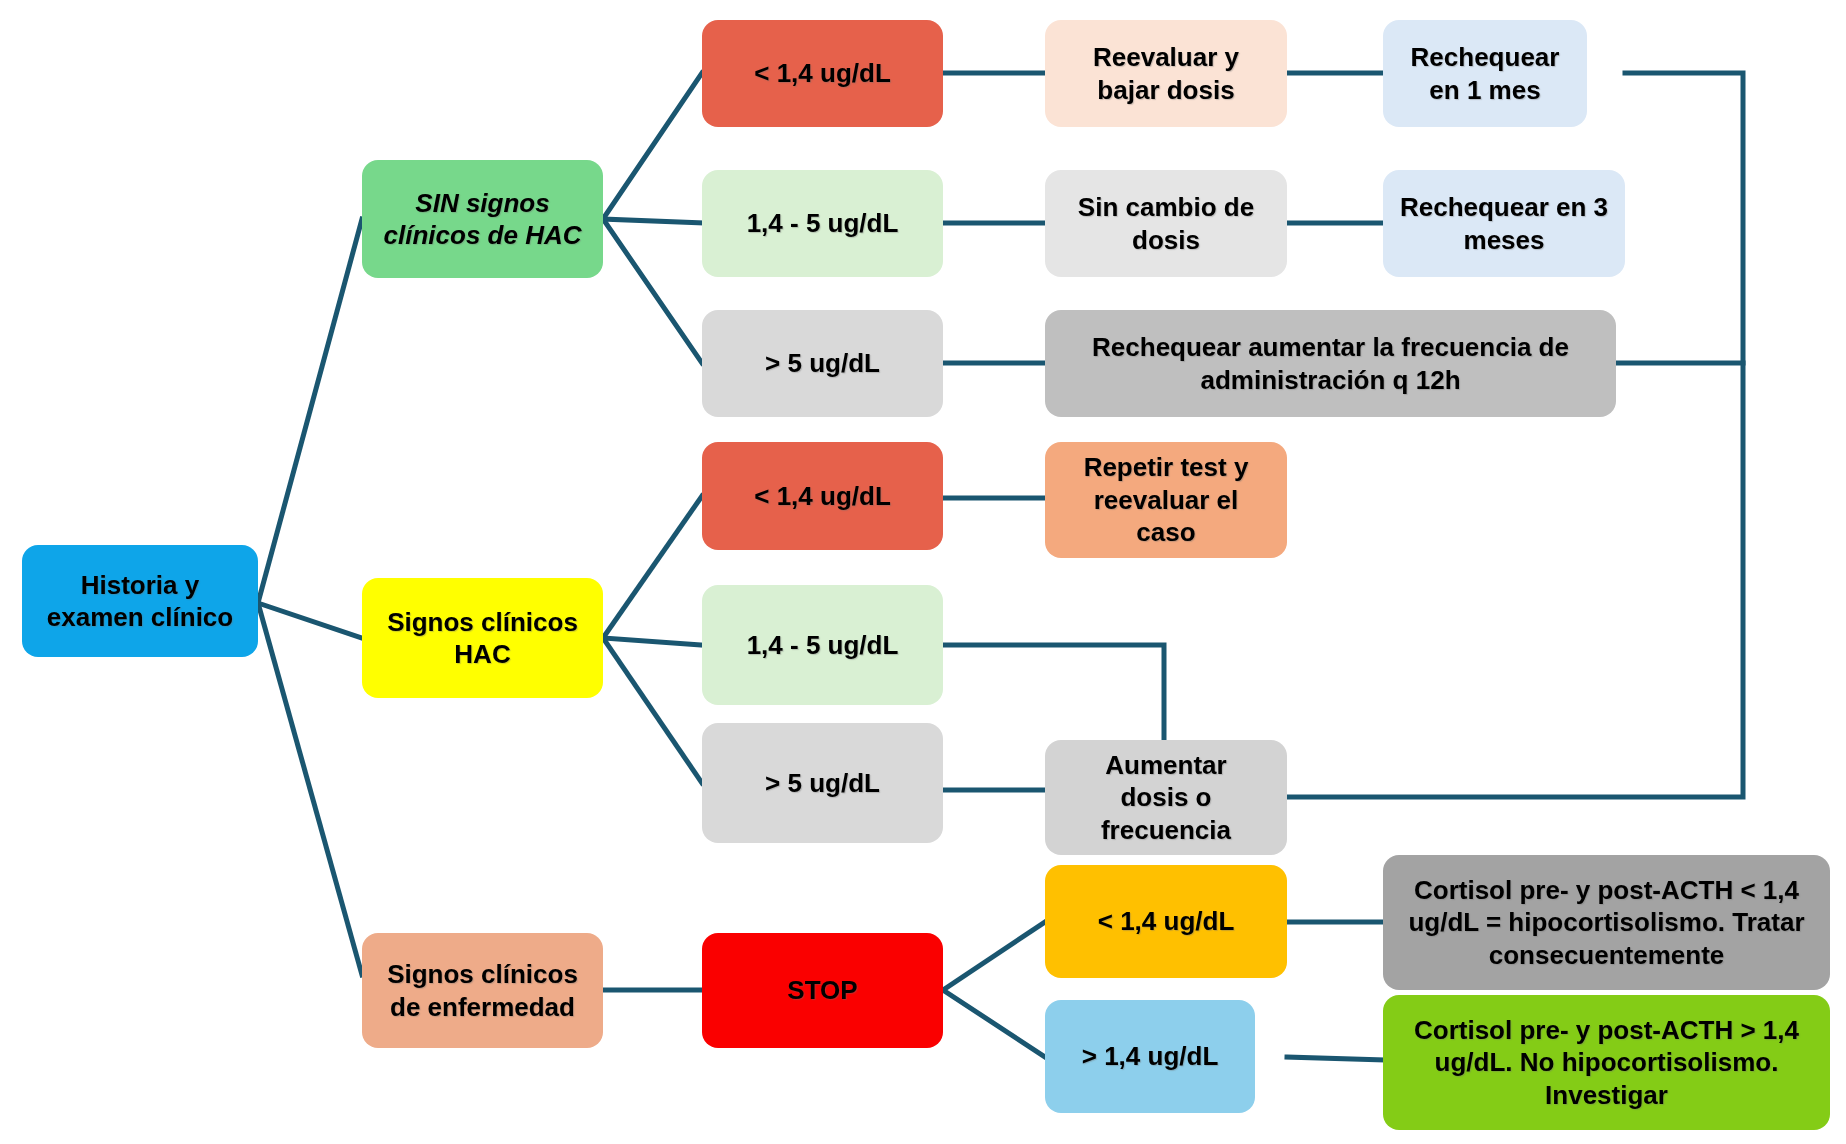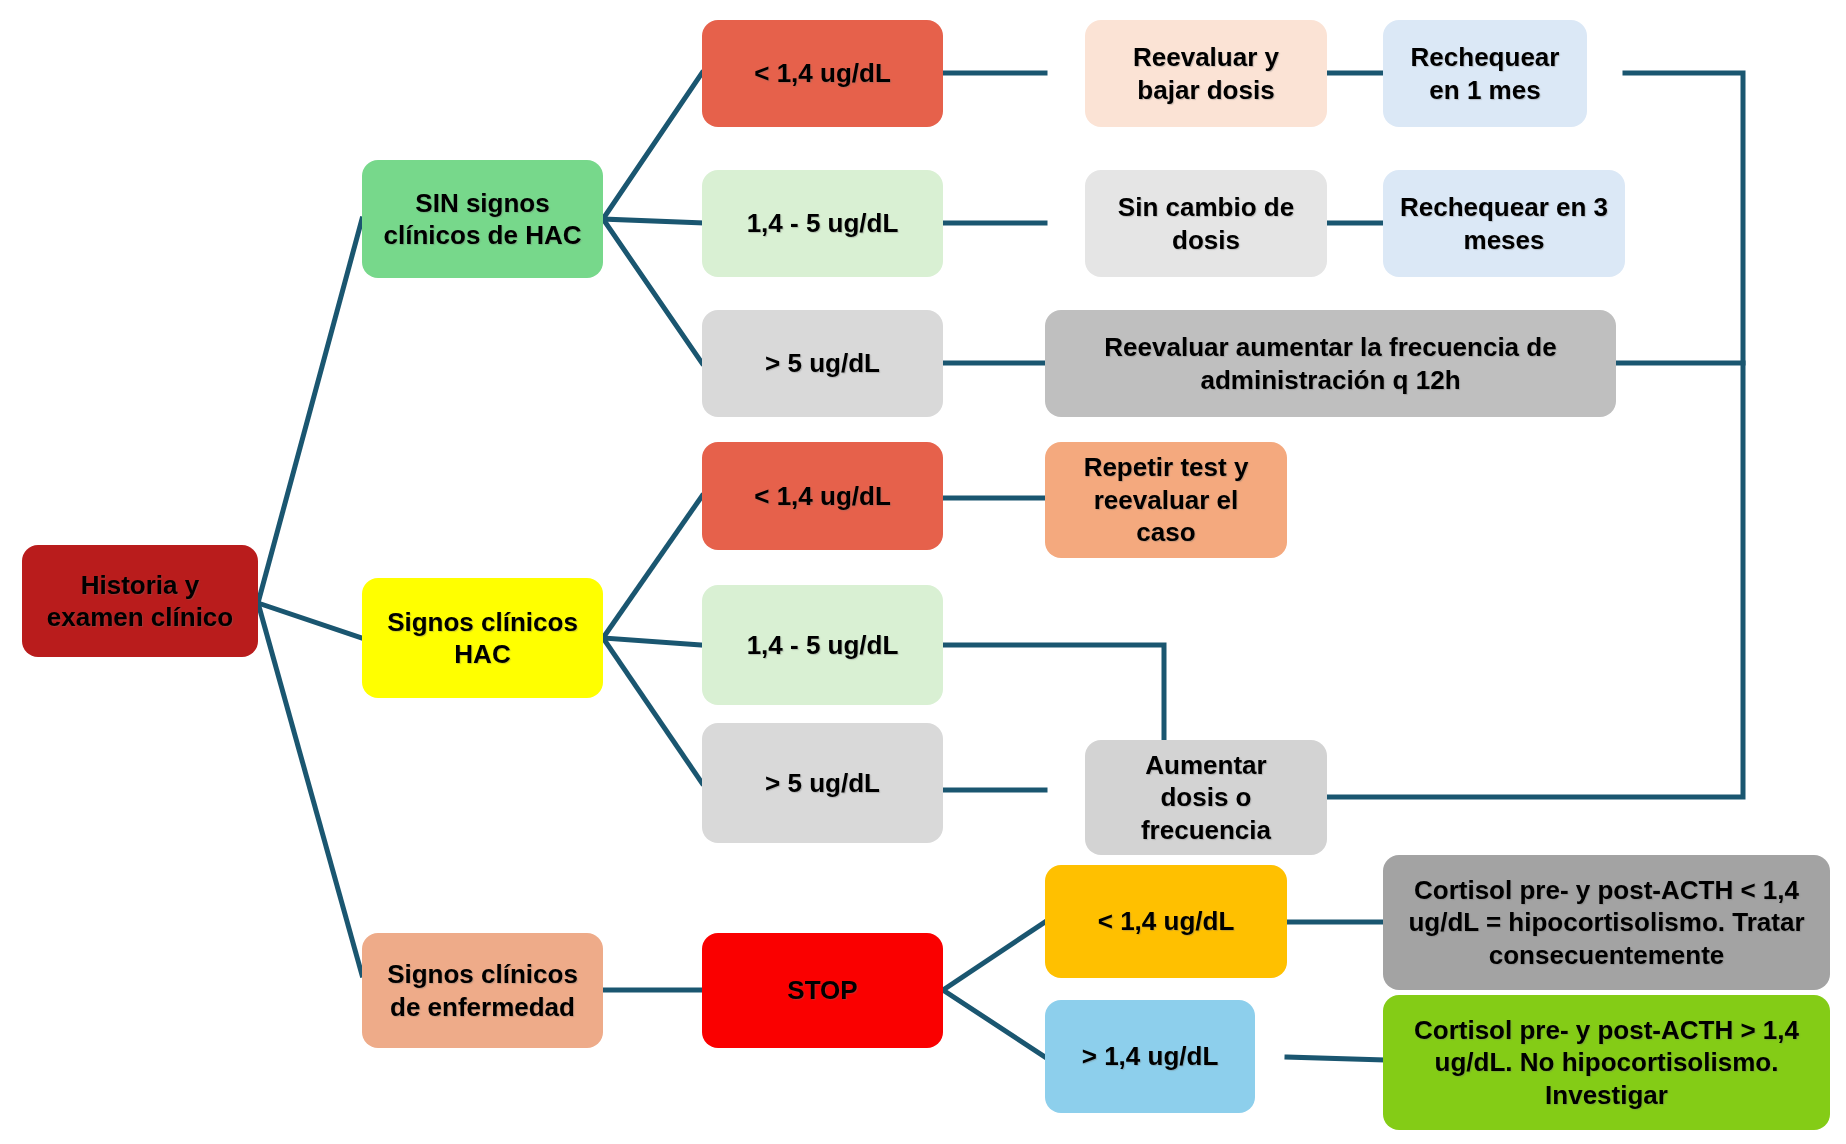--- a/index.html
+++ b/index.html
@@ -27,21 +27,21 @@
     justify-content: center;
     text-align: center;
     font-weight: 700;
     font-size: 26px;
     line-height: 1.25;
     color: #000000;
     padding: 6px 16px;
     box-sizing: border-box;
     text-shadow: 1px 1px 1px rgba(110,110,110,0.35);
   }
-  .pad-lg { padding: 6px 30px; margin-left: 40px; }
+  .pad-lg { padding: 6px 30px; }
   .pad-md { padding: 6px 22px; }
 </style>
 </head>
 <body>
 
 <div class="canvas">
 
   <svg class="edges" viewBox="0 0 1846 1144">
     <line class="edge" x1="258" y1="603" x2="362" y2="219" stroke="#1a5670"></line>
     <line class="edge" x1="258" y1="603" x2="362" y2="638" stroke="#1a5670"></line>
@@ -68,25 +68,25 @@
     <path class="edge" d="M 943 645 H 1164 V 742" stroke="#1a5670"></path>
     <line class="edge" x1="943" y1="790" x2="1045" y2="790" stroke="#1a5670"></line>
 
     <line class="edge" x1="603" y1="990" x2="702" y2="990" stroke="#1a5670"></line>
     <line class="edge" x1="943" y1="990" x2="1045" y2="922" stroke="#1a5670"></line>
     <line class="edge" x1="943" y1="990" x2="1045" y2="1057" stroke="#1a5670"></line>
     <line class="edge" x1="1287" y1="922" x2="1383" y2="922" stroke="#1a5670"></line>
     <line class="edge" x1="1287" y1="1057" x2="1383" y2="1060" stroke="#1a5670"></line>
   </svg>
 
-  <div class="node pad-md" style="left: 22px; top: 545px; width: 236px; height: 112px; background: #b91c1c;">
+  <div class="node pad-md" style="left: 22px; top: 545px; width: 236px; height: 112px; background: #0ea5e9;">
     <span>Historia y examen clínico</span>
   </div>
 
-  <div class="node" style="left: 362px; top: 160px; width: 241px; height: 118px; background: rgb(119, 216, 139);">
+  <div class="node" style="left: 362px; top: 160px; width: 241px; height: 118px; background: rgb(119, 216, 139); font-style: italic;">
     <span>SIN signos clínicos de HAC</span>
   </div>
 
   <div class="node" style="left: 362px; top: 578px; width: 241px; height: 120px; background: rgb(255, 255, 0);">
     <span>Signos clínicos HAC</span>
   </div>
 
   <div class="node" style="left: 362px; top: 933px; width: 241px; height: 115px; background: rgb(238, 171, 137);">
     <span>Signos clínicos de enfermedad</span>
   </div>
@@ -113,21 +113,21 @@
 
   <div class="node" style="left: 1383px; top: 170px; width: 242px; height: 107px; background: rgb(219, 232, 246);">
     <span>Rechequear en 3 meses</span>
   </div>
 
   <div class="node" style="left: 702px; top: 310px; width: 241px; height: 107px; background: rgb(217, 217, 217);">
     <span>&gt; 5 ug/dL</span>
   </div>
 
   <div class="node" style="left: 1045px; top: 310px; width: 571px; height: 107px; background: rgb(191, 191, 191);">
-    <span>Reevaluar  aumentar la frecuencia de administración q 12h</span>
+    <span>Rechequear  aumentar la frecuencia de administración q 12h</span>
   </div>
 
   <div class="node" style="left: 702px; top: 442px; width: 241px; height: 108px; background: rgb(230, 97, 75);">
     <span>&lt; 1,4 ug/dL</span>
   </div>
 
   <div class="node" style="left: 1045px; top: 442px; width: 242px; height: 116px; background: rgb(244, 169, 126);">
     <span>Repetir test y reevaluar el caso</span>
   </div>
 

